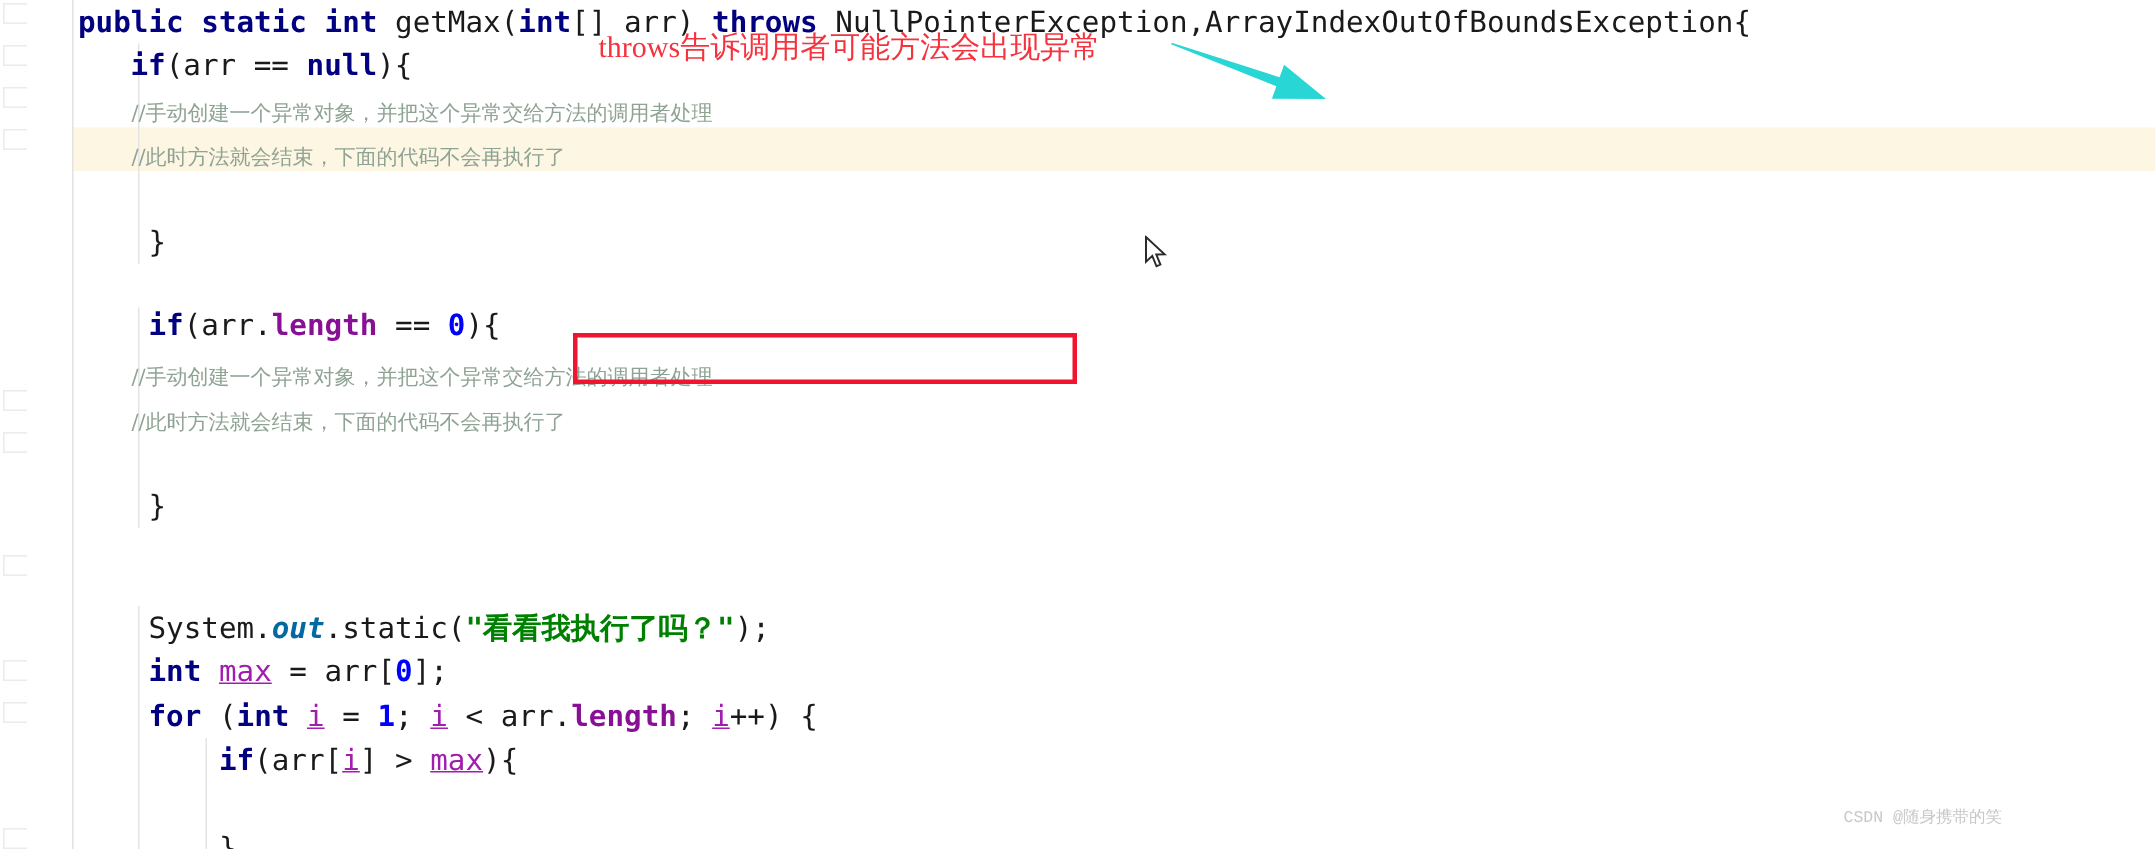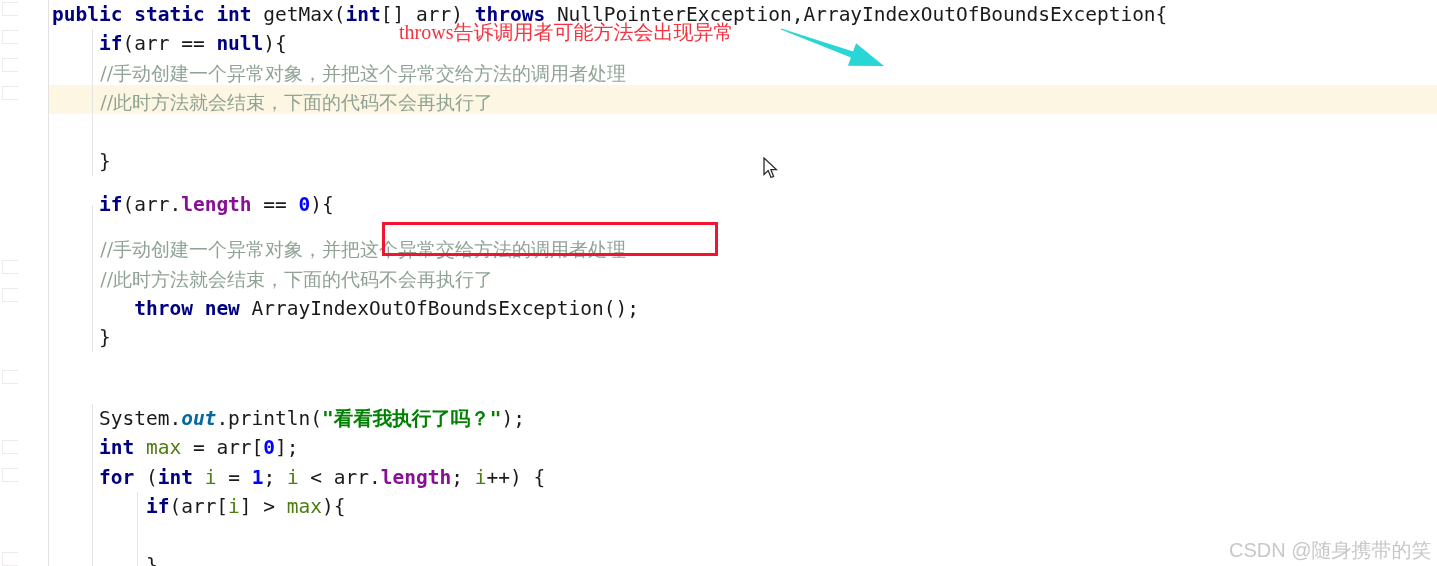--- a/index.html
+++ b/index.html
@@ -81,22 +81,22 @@
     letter-spacing: 0px;
     color: #1a1a1a;
     font-family: "DejaVu Sans Mono", "Liberation Mono", monospace;
   }
   .kw      { color: #000080; font-weight: bold; }
   .plain   { color: #1a1a1a; }
   .num     { color: #0000ff; font-weight: bold; }
   .str     { color: #008000; font-weight: bold; }
   .field   { color: #871094; font-weight: bold; }
   .static  { color: #0369a1; font-style: italic; font-weight: bold; }
-  .localvar{ color: #4d7c0f; }
-  .cmt     { color: #8fa394; font-family: "DejaVu Serif", "Liberation Serif", serif; font-size: 19px; }
+  .localvar{ color: #a21caf; text-decoration: underline; }
+  .cmt     { color: #8fa394; font-family: "DejaVu Serif", "Liberation Serif", serif; font-size: 14px; }
 
   
   .annot {
     position: absolute;
     color: #f5333f;
     font-family: Liberation Serif, serif;
     font-size: 20px;
     line-height: 24px;
     white-space: pre;
   }
@@ -112,22 +112,22 @@
     pointer-events: none;
   }
 
   
   #cursor { position: absolute; pointer-events: none; }
 
   
   #watermark {
     position: absolute;
     color: #c8c8c8;
-    font-family: Liberation Sans, sans-serif;
-    font-size: 20px;
+    font-family: Liberation Mono, monospace;
+    font-size: 11px;
     white-space: pre;
   }
 </style>
 </head>
 <body>
 
 <div id="editor">
 
   <div class="line-highlight" id="line-highlight" style="top: 85px; height: 29px; background: rgb(253, 246, 227);"></div>
 
@@ -147,33 +147,32 @@
 
   <div id="indent-guides">
       <div class="indent-guide" style="left: 92px; top: 29px; height: 147px;"></div>
       <div class="indent-guide" style="left: 92px; top: 205px; height: 147px;"></div>
       <div class="indent-guide" style="left: 92px; top: 404px; height: 162px;"></div>
       <div class="indent-guide" style="left: 137px; top: 492px; height: 74px;"></div>
     </div>
 
   <div id="code">
       <div class="code-line" style="top: 0px; left: 52px;"><span class="kw">public </span><span class="kw">static </span><span class="kw">int </span><span class="plain">getMax(</span><span class="kw">int</span><span class="plain">[] arr) </span><span class="kw">throws </span><span class="plain">NullPointerException,ArrayIndexOutOfBoundsException{</span></div>
-      <div class="code-line" style="top: 29.4px; left: 52px;"><span class="plain">    </span><span class="kw">if</span><span class="plain">(arr == </span><span class="kw">null</span><span class="plain">){</span></div>
+      <div class="code-line" style="top: 29.4px; left: 40px;"><span class="plain">    </span><span class="kw">if</span><span class="plain">(arr == </span><span class="kw">null</span><span class="plain">){</span></div>
       <div class="code-line" style="top: 58.8px; left: 52px;"><span class="cmt">        //手动创建一个异常对象，并把这个异常交给方法的调用者处理</span></div>
       <div class="code-line" style="top: 88.2px; left: 52px;"><span class="cmt">        //此时方法就会结束，下面的代码不会再执行了</span></div>
       <div class="code-line" style="top: 147px; left: 52px;"><span class="plain">    }</span></div>
       <div class="code-line" style="top: 176.4px; left: 52px;"></div>
-      <div class="code-line" style="top: 190px; left: 52px;"><span class="plain">    </span><span class="kw">if</span><span class="plain">(arr.</span><span class="field">length</span><span class="plain"> == </span><span class="num">0</span><span class="plain">){</span></div>
+      <div class="code-line" style="top: 202px; left: 52px;"><span class="plain">    </span><span class="kw">if</span><span class="plain">(arr.</span><span class="field">length</span><span class="plain"> == </span><span class="num">0</span><span class="plain">){</span></div>
       <div class="code-line" style="top: 235.2px; left: 52px;"><span class="cmt">        //手动创建一个异常对象，并把这个异常交给方法的调用者处理</span></div>
       <div class="code-line" style="top: 264.6px; left: 52px;"><span class="cmt">        //此时方法就会结束，下面的代码不会再执行了</span></div>
-      <div class="code-line" style="top: 294px; left: 52px;"><span class="plain">       </span><span class="kw">throw </span><span class="kw">new </span><span class="plain">ArrayIndexOutOfBoundsException();</span></div>
       <div class="code-line" style="top: 323.4px; left: 52px;"><span class="plain">    }</span></div>
       <div class="code-line" style="top: 352.8px; left: 52px;"></div>
       <div class="code-line" style="top: 382.2px; left: 52px;"></div>
-      <div class="code-line" style="top: 404px; left: 52px;"><span class="plain">    System.</span><span class="static">out</span><span class="plain">.println(</span><span class="str">"看看我执行了吗？"</span><span class="plain">);</span></div>
+      <div class="code-line" style="top: 404px; left: 52px;"><span class="plain">    System.</span><span class="static">out</span><span class="plain">.static(</span><span class="str">"看看我执行了吗？"</span><span class="plain">);</span></div>
       <div class="code-line" style="top: 433.4px; left: 52px;"><span class="plain">    </span><span class="kw">int </span><span class="localvar">max</span><span class="plain"> = arr[</span><span class="num">0</span><span class="plain">];</span></div>
       <div class="code-line" style="top: 462.8px; left: 52px;"><span class="plain">    </span><span class="kw">for </span><span class="plain">(</span><span class="kw">int </span><span class="localvar">i</span><span class="plain"> = </span><span class="num">1</span><span class="plain">; </span><span class="localvar">i</span><span class="plain"> &lt; arr.</span><span class="field">length</span><span class="plain">; </span><span class="localvar">i</span><span class="plain">++) {</span></div>
       <div class="code-line" style="top: 492.2px; left: 52px; text-align: center;"><span class="plain">        </span><span class="kw">if</span><span class="plain">(arr[</span><span class="localvar">i</span><span class="plain">] &gt; </span><span class="localvar">max</span><span class="plain">){</span></div>
       <div class="code-line" style="top: 551px; left: 52px;"><span class="plain">        }</span></div>
     </div>
 
   <div id="red-box" style="left: 382px; top: 222px; width: 336px; height: 34px; border-color: rgb(240, 20, 47);"></div>
 
   <svg id="arrow-svg" width="131" height="65" viewBox="0 0 131 65" style="left: 767px; top: 15px;">
     <polygon id="arrow-poly" points="13.80,14.56 83.92,42.52 80.95,50.80 117.00,51.00 89.06,28.21 86.08,36.49 14.20,13.44" fill="#29d6d6"></polygon>

